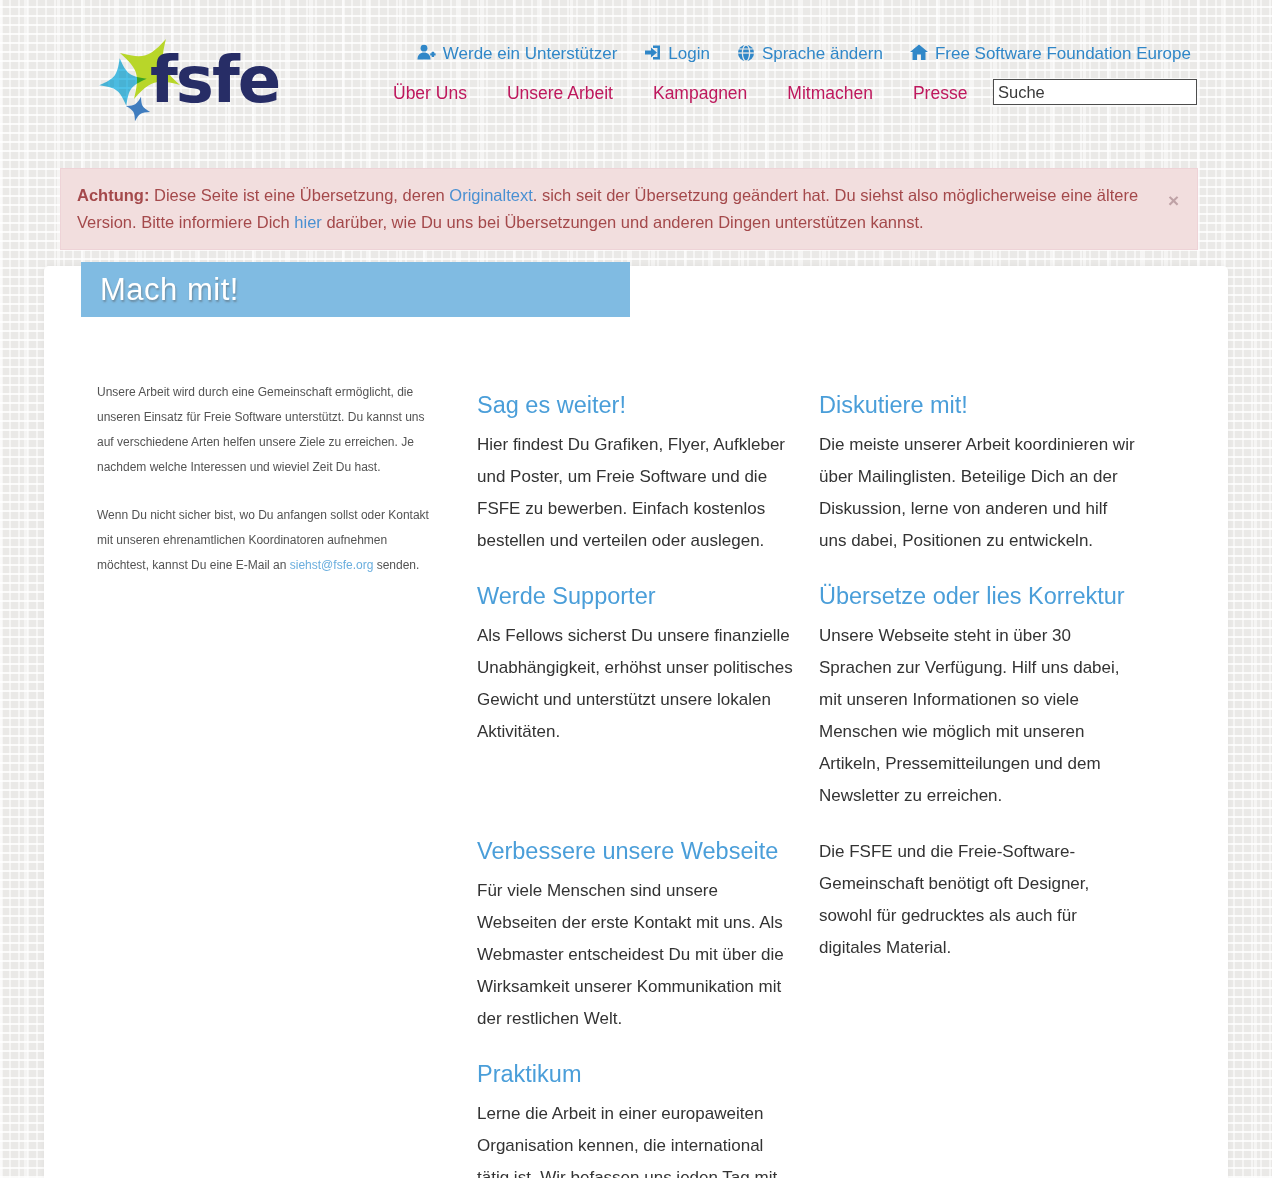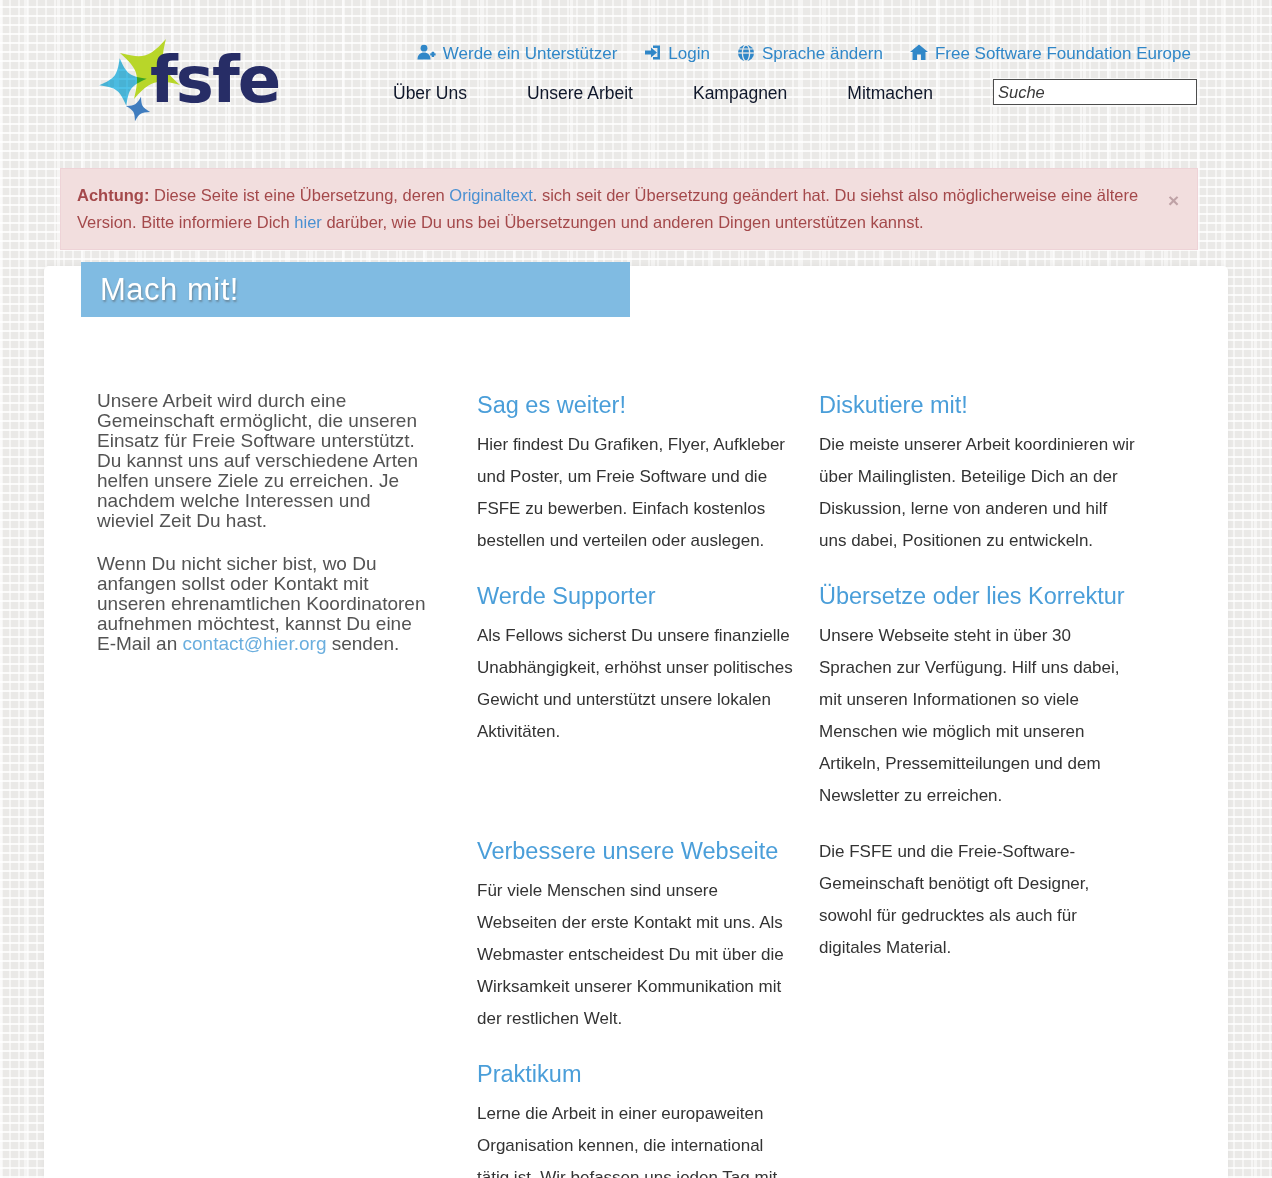--- a/index.html
+++ b/index.html
@@ -28,29 +28,29 @@
   .logo { position:absolute; left:98px; top:30px; width:200px; height:100px; cursor:pointer; }
   .logo-stars { position:absolute; left:0; top:2px; }
   .logo-text {
     position:absolute; left:52px; top:13px;
     font-family:"DejaVu Sans",sans-serif;
     font-size:64px; font-weight:bold; letter-spacing:-2px;
     color:#272d66;
   }
   .nav {
     position:absolute; left:393px; top:83px;
-    display:flex; gap:60px;
-    font-size:17.5px; color:#0f172a;
+    display:flex; gap:40px;
+    font-size:17.5px; color:#be185d;
   }
   .nav .nav-item { cursor:pointer; white-space:nowrap; }
   .search-box {
     position:absolute; left:993px; top:79px; width:204px; height:26px;
     border:1px solid #4d4d4d; background:#fff;
     font-family:"Liberation Sans",sans-serif;
-    font-size:16.5px; color:#333; padding:0 4px;font-style:italic;
+    font-size:16.5px; color:#333; padding:0 4px;
   }
   .search-box::placeholder { color:#3a3a3a; opacity:1; }
 
   
   .alert {
     position:absolute; left:60px; top:168px; width:1138px;
     background:#f2dede; border:1px solid #eed3d7; border-radius:0;
     padding:13px 42px 13px 16px;
     color:#a4494b; font-size:16.5px; line-height:27px;
   }
@@ -71,22 +71,22 @@
     position:absolute; left:81px; top:262px; width:549px; height:55px;
     background:#80bbe2; display:flex; align-items:center; padding-left:19px;
   }
   .banner h1 {
     color:#ffffff; font-size:31px; font-weight:normal;
     text-shadow:1px 2px 2px rgba(80,80,80,0.45);
     letter-spacing:0.5px;
   }
 
   .intro {
-    position:absolute; left:53px; top:125px; width:334px;
-    font-size:19px; line-height:20px; color:#535353;
+    position:absolute; left:53px; top:114px; width:334px;
+    font-size:12px; line-height:25px; color:#535353;
   }
   .intro p + p { margin-top:23px; }
   .intro a { color:#6aaede; text-decoration:none; cursor:pointer; }
 
   .sections-grid {
     position:absolute; left:433px; top:124px; width:670px;
     display:grid; grid-template-columns:318px 318px;
     column-gap:32px; row-gap:33px;gap:24px;
   }
   .section h2 {
@@ -173,21 +173,21 @@
 
 <div class="alert">
   <span><b>Achtung:</b><span> Diese Seite ist eine Übersetzung, deren </span><a>Originaltext</a><span>. sich seit der Übersetzung geändert hat. Du siehst also möglicherweise eine ältere Version. Bitte informiere Dich </span><a>hier</a><span> darüber, wie Du uns bei Übersetzungen und anderen Dingen unterstützen kannst.</span></span>
   <span class="close-x">×</span>
 </div>
 
 <div class="main-box">
 
   <div class="intro">
     <p>Unsere Arbeit wird durch eine Gemeinschaft ermöglicht, die unseren Einsatz für Freie Software unterstützt. Du kannst uns auf verschiedene Arten helfen unsere Ziele zu erreichen. Je nachdem welche Interessen und wieviel Zeit Du hast.</p>
-    <p><span>Wenn Du nicht sicher bist, wo Du anfangen sollst oder Kontakt mit unseren ehrenamtlichen Koordinatoren aufnehmen möchtest, kannst Du eine E-Mail an </span><a>contact@hier.org</a><span> senden.</span></p>
+    <p><span>Wenn Du nicht sicher bist, wo Du anfangen sollst oder Kontakt mit unseren ehrenamtlichen Koordinatoren aufnehmen möchtest, kannst Du eine E-Mail an </span><a>siehst@fsfe.org</a><span> senden.</span></p>
   </div>
 
   <div class="sections-grid">
 
     <div class="section">
       <h2>Sag es weiter!</h2>
       <p>Hier findest Du Grafiken, Flyer, Aufkleber und Poster, um Freie Software und die FSFE zu bewerben. Einfach kostenlos bestellen und verteilen oder auslegen.</p>
     </div>
     <div class="section">
       <h2>Diskutiere mit!</h2>

